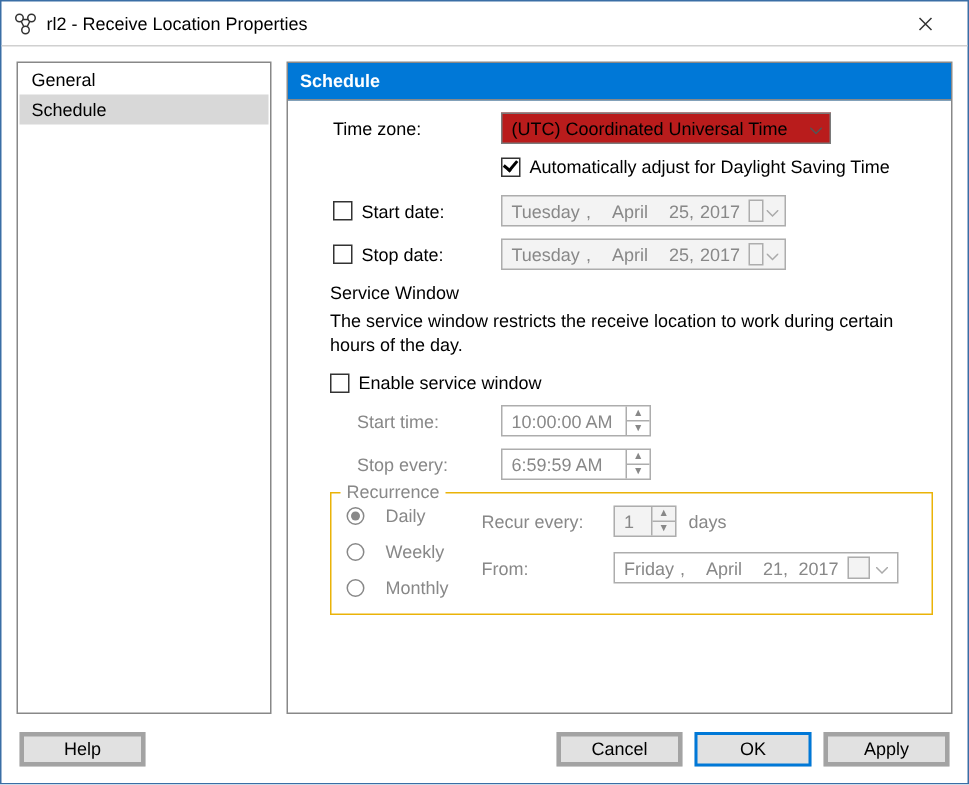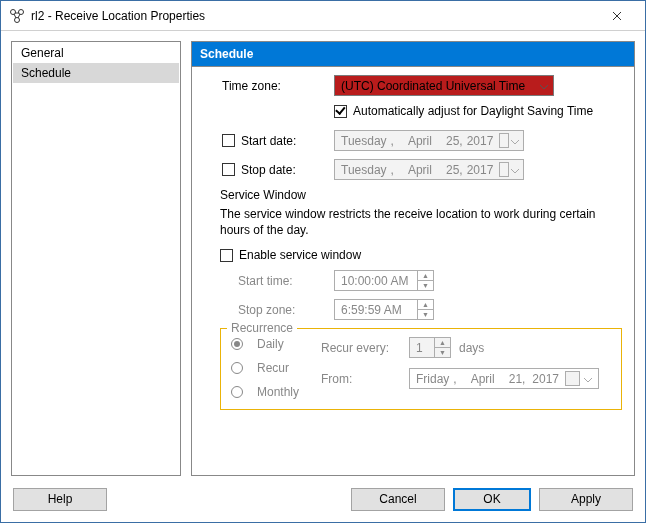--- a/index.html
+++ b/index.html
@@ -46,21 +46,21 @@
   .radio.checked::after { content: ""; position: absolute; top: 2px; left: 2px; width: 6px; height: 6px; border-radius: 50%; background: #888; }
   .fieldset { border: 1px solid #eab308; margin: 8px 0 0 16px; padding: 8px 10px 10px 10px; position: relative; }
   .fieldset-legend { position: absolute; top: -8px; left: 6px; background: #fff; padding: 0 4px; color: #888; }
   .recur-grid { display: flex; }
   .recur-left { width: 90px; display: flex; flex-direction: column; gap: 10px; }
   .recur-right { flex: 1; display: flex; flex-direction: column; gap: 10px; }
   .rr-row { display: flex; align-items: center; gap: 8px; }
   .rr-label { width: 80px; color: #888; }
   .footer { height: 46px; display: flex; align-items: center; padding: 0 12px; gap: 8px; }
   .footer-spacer { flex: 1; }
-  .btn { width: 94px; height: 23px; border: 1px solid #a3a3a3; background: #e1e1e1; display: flex; align-items: center; justify-content: center; cursor: default; }
+  .btn { width: 84px; height: 23px; border: 3px solid #a3a3a3; background: #e1e1e1; display: flex; align-items: center; justify-content: center; cursor: default; }
   .btn.primary { border: 2px solid #0078d7; width: 78px; height: 23px; }
   .check-row-offset { margin-left: 130px; display:flex; align-items:center; margin-bottom: 12px; }
   .chk-in-label { display:flex; align-items:center; }
 </style>
 </head>
 <body>
 
 <div class="window">
   <div class="titlebar">
     <span class="title-icon">
@@ -169,21 +169,21 @@
               <span class="time-text" style="color:#000">10:00:00 AM</span>
               <div class="spinner">
                   <div>▲</div>
                   <div>▼</div>
                 </div>
             </div>
           </div>
         </div>
 
         <div class="row disabled">
-          <div class="label-col indent">Stop zone:</div>
+          <div class="label-col indent">Stop every:</div>
           <div class="field-col">
             <div class="time-input">
               <span class="time-text" style="color:#000">6:59:59 AM</span>
               <div class="spinner">
                   <div>▲</div>
                   <div>▼</div>
                 </div>
             </div>
           </div>
         </div>
@@ -191,21 +191,21 @@
         <div class="fieldset disabled">
           <div class="fieldset-legend">Recurrence</div>
           <div class="recur-grid">
             <div class="recur-left">
               <div class="rr-row">
                   <span class="radio checked"></span>
                   <span>Daily</span>
                 </div>
               <div class="rr-row">
                   <span class="radio"></span>
-                  <span>Recur</span>
+                  <span>Weekly</span>
                 </div>
               <div class="rr-row">
                   <span class="radio"></span>
                   <span>Monthly</span>
                 </div>
             </div>
             <div class="recur-right">
               <div class="rr-row">
                 <span class="rr-label">Recur every:</span>
                 <div class="num-input">

